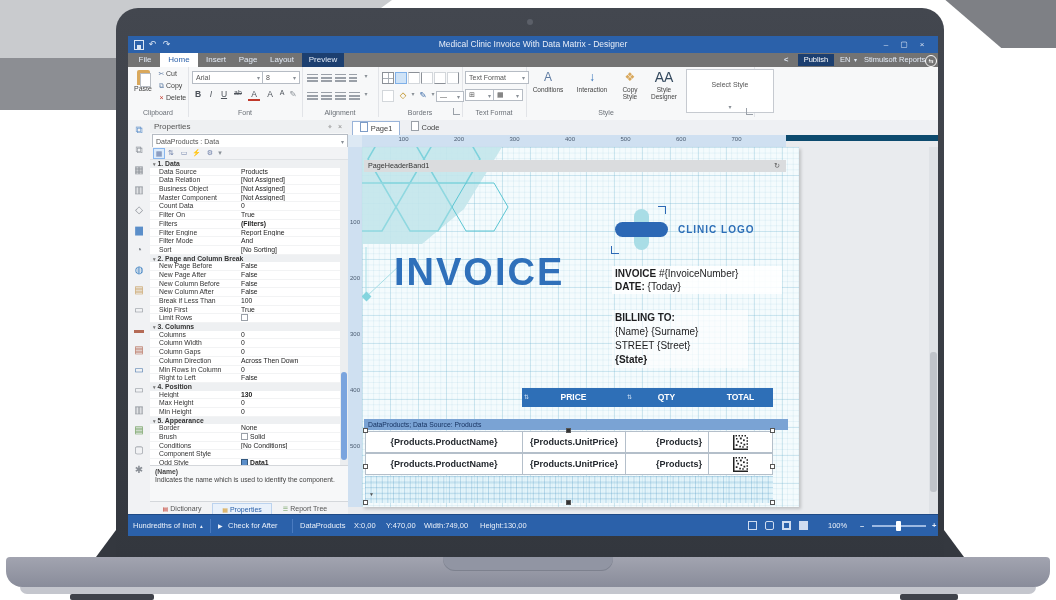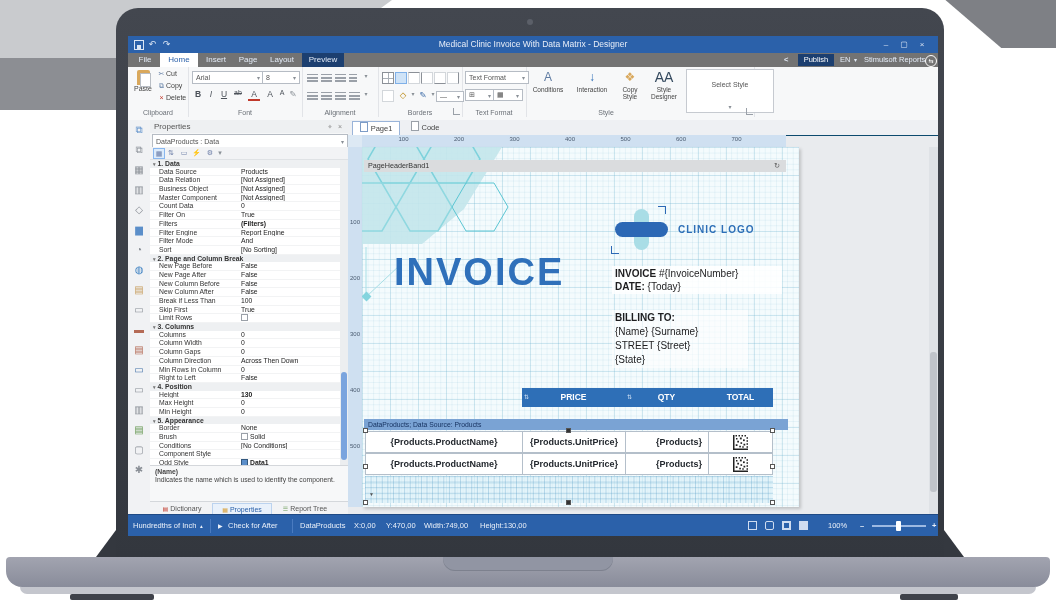--- a/index.html
+++ b/index.html
@@ -77,21 +77,21 @@
   .psw{display:inline-block;width:5px;height:5px;background:#5b8ec9;border:1px solid #33597f;margin-right:2px;vertical-align:-1px}
   .pscroll{position:absolute;left:190px;top:40px;width:8px;height:305px;background:#eceef0}
   .pthumb{position:absolute;left:1px;width:6px;border-radius:3px;background:#7aa4de}
   .pdesc{position:absolute;left:0;top:345px;width:198px;height:36px;background:#f7f8f9;border-top:1px solid #d4d7db;padding:2px 5px;box-sizing:border-box;font-size:6.8px;color:#444;line-height:8px}
   .ptabs{position:absolute;left:0;top:381px;width:198px;height:13px;background:#f2f3f5;border-top:1px solid #d4d7db;font-size:7px;color:#555}
   .ptab{position:absolute;top:1px;height:11px;line-height:11px;text-align:center}
   .ptab .ti{font-size:6px;margin-right:2px}
   .ptab.active{background:#e9f1fb;border:1px solid #bcd3ef;color:#2b61aa}
   
   .canvas{position:absolute;left:220px;top:0;width:590px;height:394px;background:#e9ebee}
-  .doctabs{position:absolute;left:0;top:0;width:590px;height:15px;background:#eef0f3;border-bottom:1px solid #0c4a6e}
+  .doctabs{position:absolute;left:0;top:0;width:590px;height:15px;background:#eef0f3;border-bottom:6px solid #0c4a6e}
   .dtab{position:absolute;top:1px;height:14px;font-size:7.5px;color:#444;line-height:14px;text-align:center}
   .dtab.active{background:#fff;border:1px solid #9ab4d9;border-bottom:none;box-sizing:border-box}
   .dti{display:inline-block;width:6px;height:8px;border:1px solid #7d9cc6;background:#fff;margin-right:3px;vertical-align:-1px}
   .hruler{position:absolute;left:14px;top:15px;width:424px;height:12px;background:#cfe0f1;border-bottom:1px solid #b9cde2}
   .hm{position:absolute;top:1px;width:20px;text-align:center;font-size:6px;color:#4a5b70}
   .vruler{position:absolute;left:0;top:27px;width:14px;height:360px;background:#cfe0f1;border-right:1px solid #b9cde2}
   .vm{position:absolute;left:0;width:14px;text-align:center;font-size:6px;color:#4a5b70}
   .corner{position:absolute;left:0;top:15px;width:14px;height:12px;background:#dde9f4}
   .surface{position:absolute;left:14px;top:27px;width:576px;height:367px;background:#e9ebee}
   .page{position:absolute;left:0;top:0;width:437px;height:360px;background-color:#f4fbfd;
@@ -503,21 +503,21 @@
 
             <div class="infoblk">
               <div><b>INVOICE</b><span> #{InvoiceNumber}</span></div>
               <div><b>DATE:</b><span> {Today}</span></div>
             </div>
 
             <div class="billing">
               <div style="font-weight:900">BILLING TO:</div>
               <div>{Name} {Surname}</div>
               <div>STREET {Street}</div>
-              <div style="font-weight:400">{State}</div>
+              <div style="font-weight:700">{State}</div>
             </div>
 
 
             <div class="hcell" style="left:160px;top:241px;width:103px"><span class="sorti">⇅</span><span>PRICE</span></div>
             <div class="hcell" style="left:263px;top:241px;width:83px"><span class="sorti">⇅</span><span>QTY</span></div>
             <div class="hcell" style="left:346px;top:241px;width:65px;border-right:none"><span>TOTAL</span></div>
 
             <div class="datastrip" style="top:272px"><span>DataProducts; Data Source: Products</span></div>
 
             <div class="dcell" style="left:3px;top:284px;width:158px">{Products.ProductName}</div>

